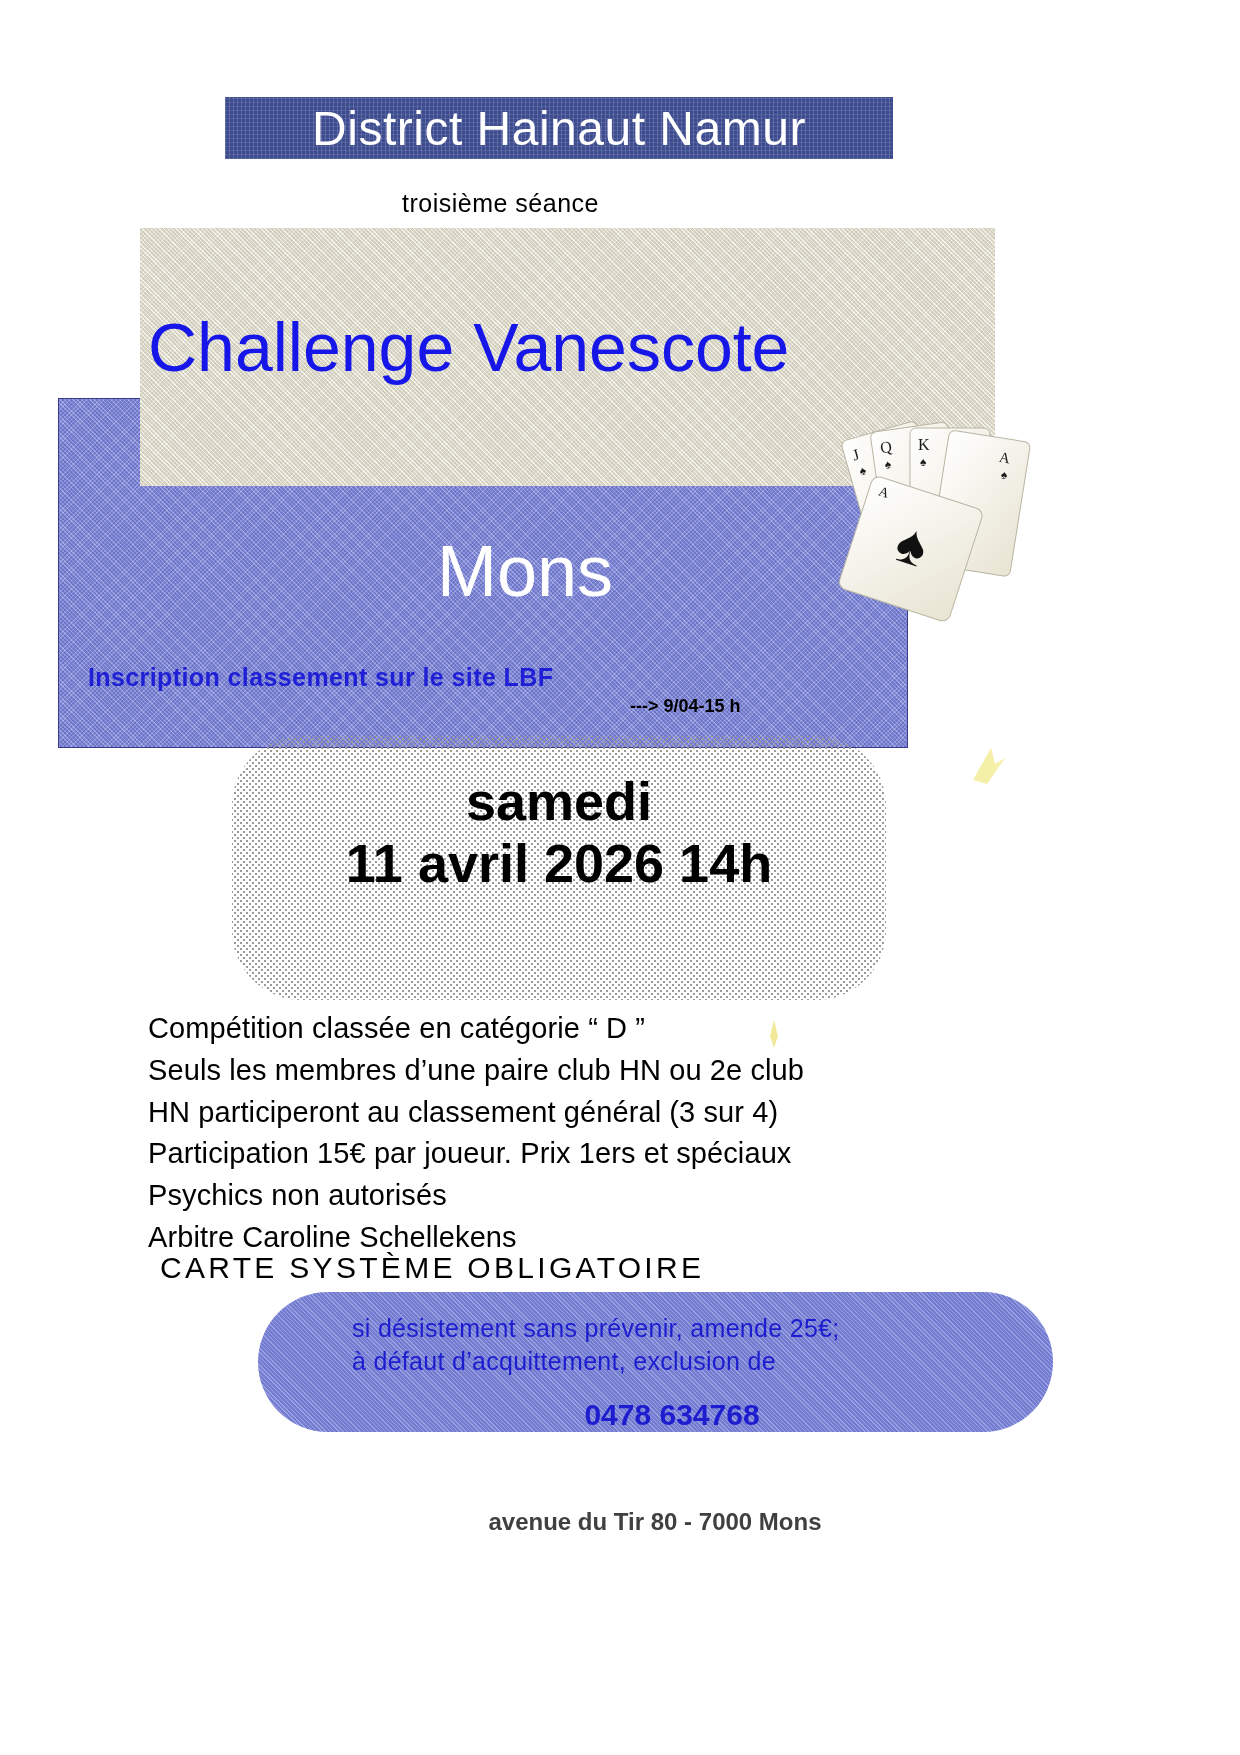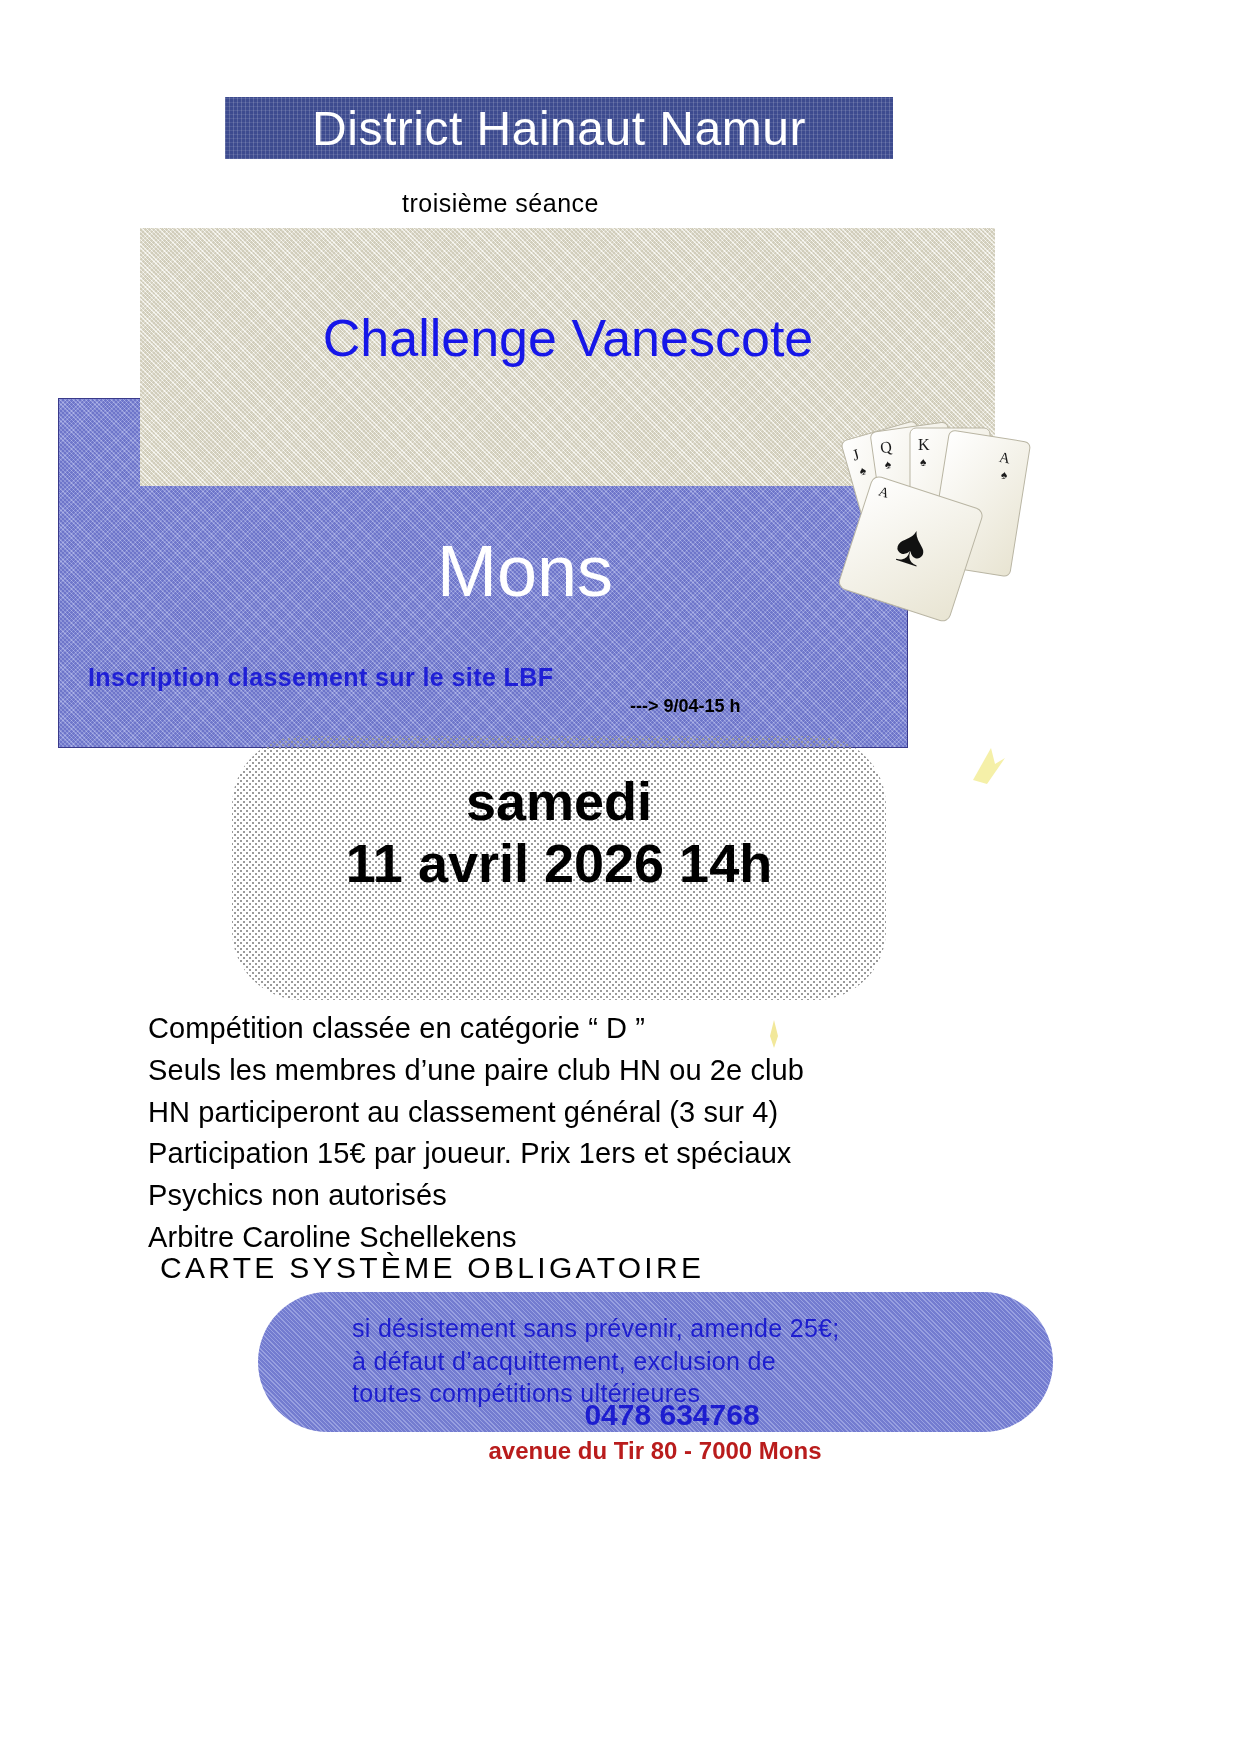--- a/index.html
+++ b/index.html
@@ -73,22 +73,22 @@
         rgba(255,255,255,0.45) 1px,
         rgba(200,195,175,0.30) 1px,
         rgba(200,195,175,0.30) 3px),
       #e3e1d0;
   }
   .challenge {
     position: absolute;
     left: 148px;
     top: 308px;
     width: 840px;
-    text-align: center;
-    font-size: 52px;
+    text-align: left;
+    font-size: 68px;
     color: #1616e8;
     white-space: nowrap;
   }
 
   
   .blue-box {
     position: absolute;
     left: 58px;
     top: 398px;
     width: 848px;
@@ -275,26 +275,26 @@
     top: 1398px;
     width: 640px;
     text-align: center;
     font-size: 30px;
     font-weight: bold;
     color: #1d1dcf;
   }
   .address {
     position: absolute;
     left: 260px;
-    top: 1437px;
+    top: 1508px;
     width: 790px;
     text-align: center;
     font-size: 24px;
     font-weight: bold;
-    color: #b91c1c;
+    color: #404040;
   }
 </style>
 </head>
 <body>
 
 <div class="title-banner">
   <span>District Hainaut Namur</span>
 </div>
 
 <div class="seance">troisième séance</div>
@@ -371,17 +371,16 @@
   <p>Participation 15€ par joueur. Prix 1ers  et spéciaux</p>
   <p>Psychics non autorisés</p>
   <p>Arbitre Caroline Schellekens</p>
 </div>
 <div class="carte-systeme">CARTE SYSTÈME OBLIGATOIRE</div>
 
 <div class="notice"></div>
 <div class="notice-text">
   <div>si désistement sans prévenir, amende 25€;</div>
   <div>à défaut d’acquittement, exclusion de</div>
-  <div>toutes  compétitions  ultérieures</div>
 </div>
 <div class="notice-phone">0478 634768</div>
 
 <div class="address">avenue du Tir 80 - 7000 Mons</div>
 
 </body></html>

